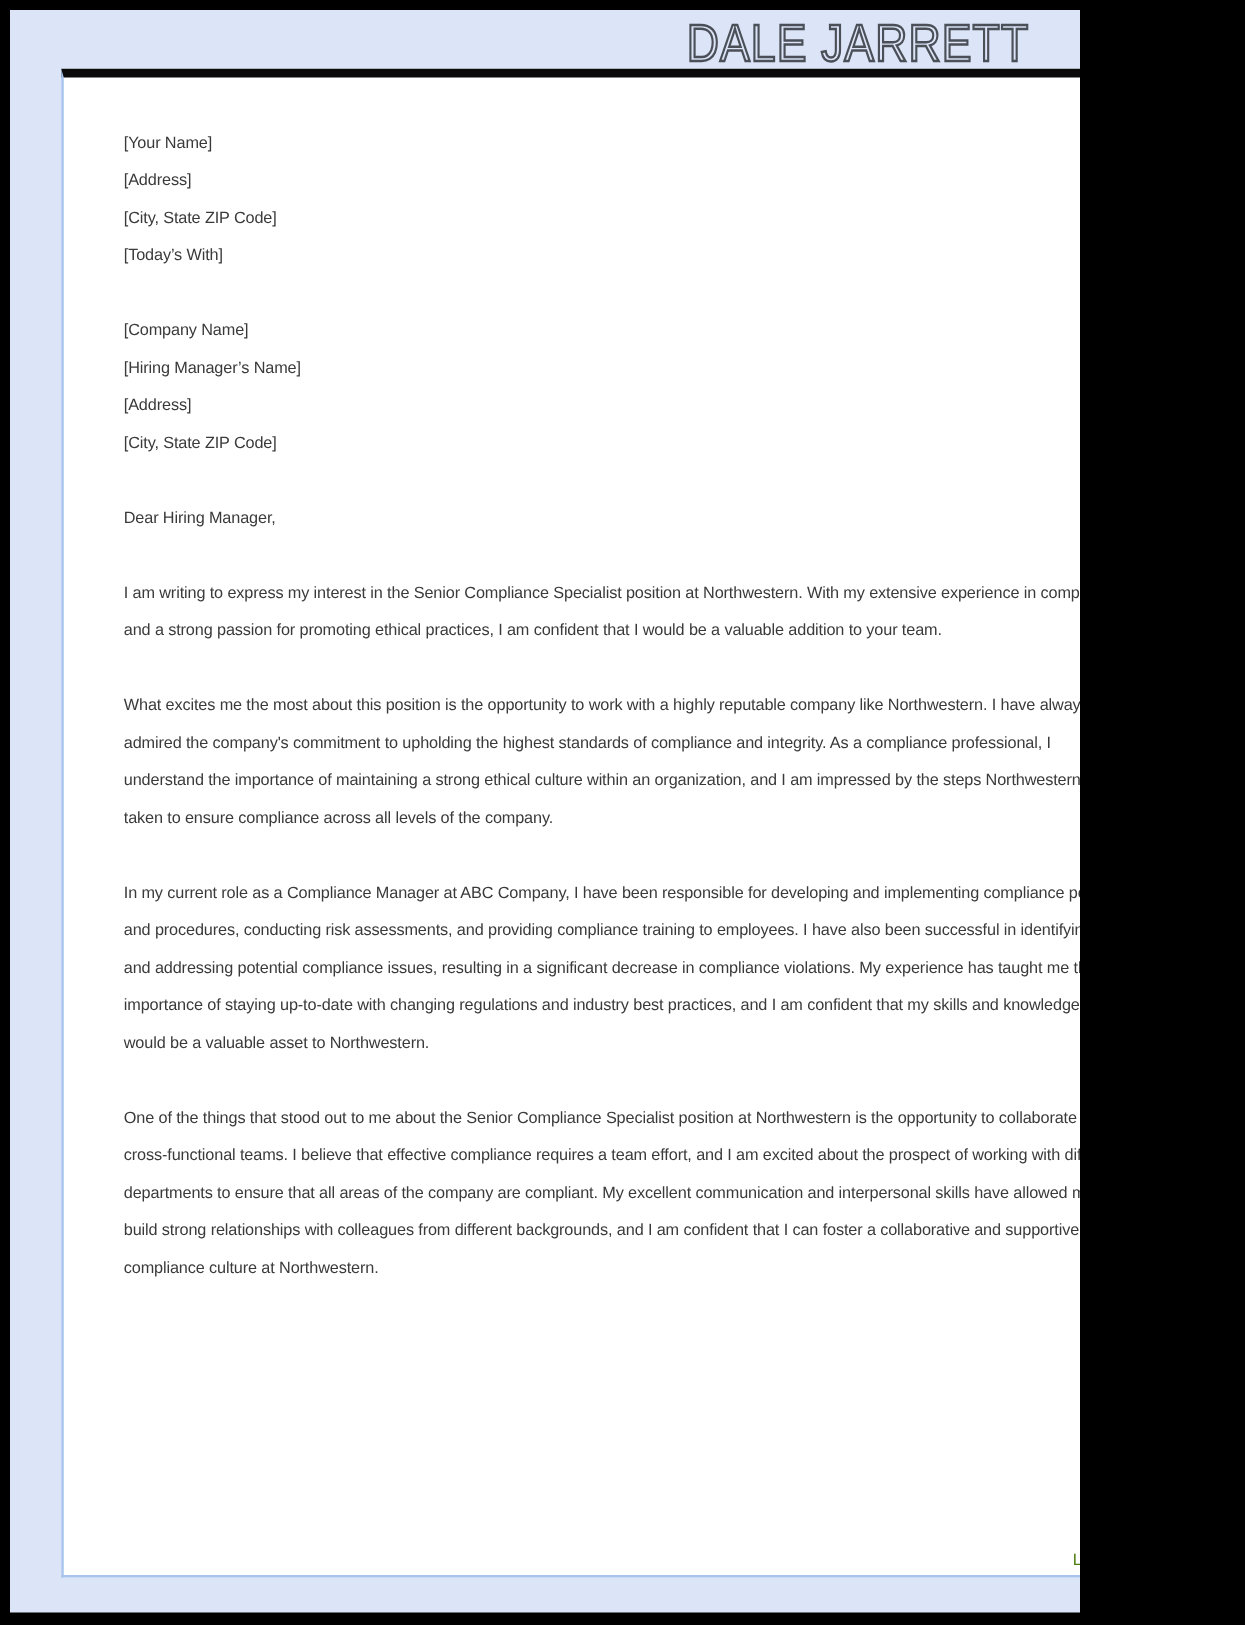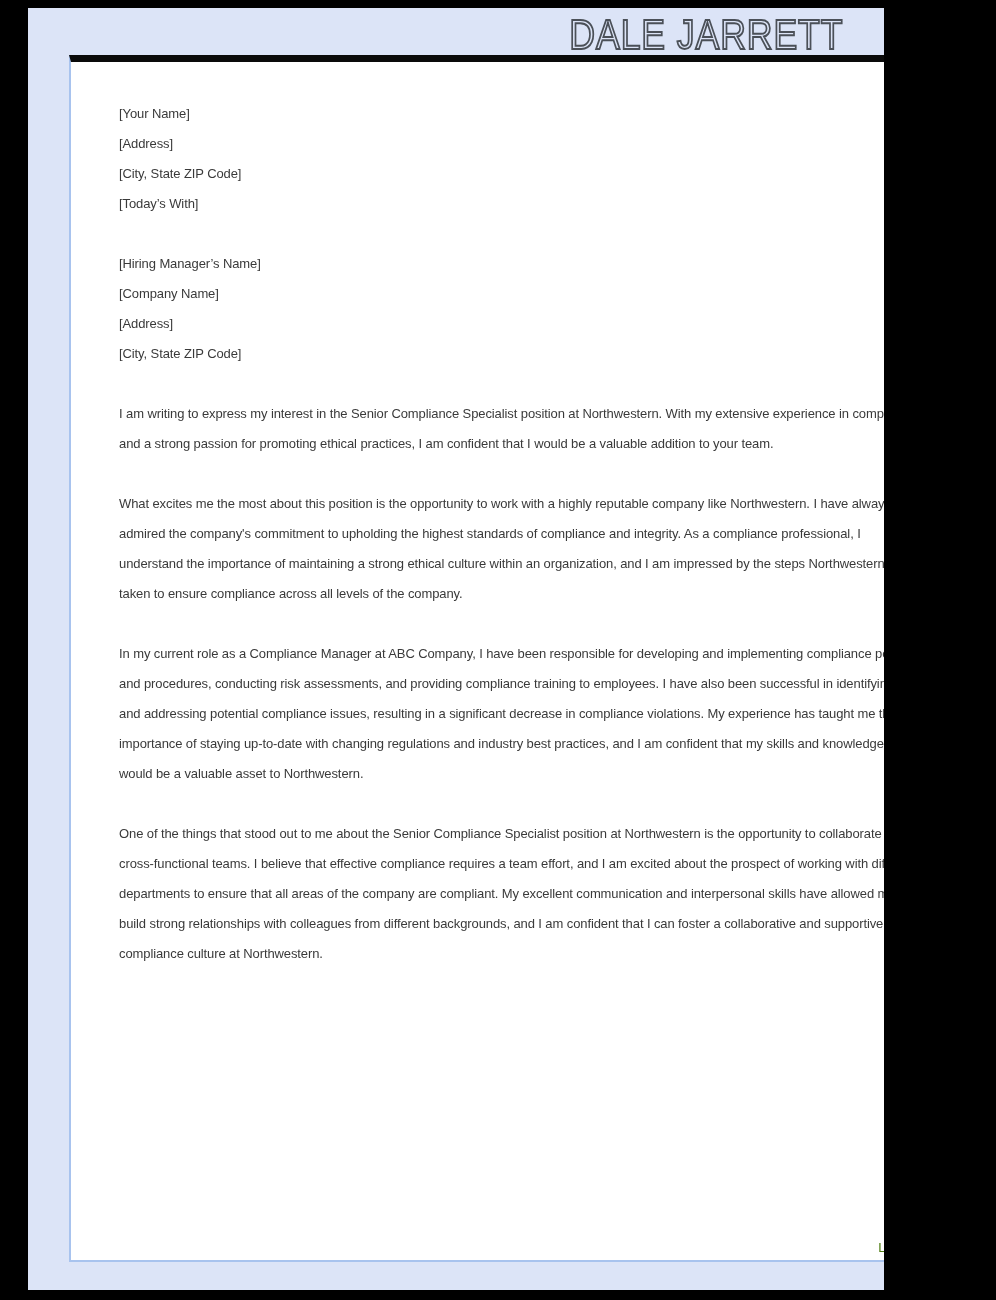--- a/index.html
+++ b/index.html
@@ -9,21 +9,20 @@
     background: #000;
   }
   .frame {
     position: relative;
     width: 872px; height: 1300px;
     box-sizing: border-box;
     border: 8px solid #000;
     border-bottom-width: 10px;
     background: #dce4f7;
     overflow: hidden;
-    margin-left: 20px;
   }
   .header-name {
     position: absolute;
     top: 4px; right: 41px;
     margin: 0;
     font-size: 42px;
     line-height: 46px;
     font-weight: 400;
     letter-spacing: 1px;
     color: transparent;
@@ -73,26 +72,27 @@
     <div class="letter">
 
       <div class="block">
         <div class="line">[Your Name]</div>
         <div class="line">[Address]</div>
         <div class="line">[City, State ZIP Code]</div>
         <div class="line">[Today’s With]</div>
       </div>
 
       <div class="block">
+        <div class="line">[Company Name]</div>
         <div class="line">[Hiring Manager’s Name]</div>
-        <div class="line">[Company Name]</div>
         <div class="line">[Address]</div>
         <div class="line">[City, State ZIP Code]</div>
       </div>
 
+      <p>Dear Hiring Manager,</p>
 
       <p>I am writing to express my interest in the Senior Compliance Specialist position at Northwestern. With my extensive experience in compliance and a strong passion for promoting ethical practices, I am confident that I would be a valuable addition to your team.</p>
       <p>What excites me the most about this position is the opportunity to work with a highly reputable company like Northwestern. I have always admired the company's commitment to upholding the highest standards of compliance and integrity. As a compliance professional, I understand the importance of maintaining a strong ethical culture within an organization, and I am impressed by the steps Northwestern has taken to ensure compliance across all levels of the company.</p>
       <p>In my current role as a Compliance Manager at ABC Company, I have been responsible for developing and implementing compliance policies and procedures, conducting risk assessments, and providing compliance training to employees. I have also been successful in identifying and addressing potential compliance issues, resulting in a significant decrease in compliance violations. My experience has taught me the importance of staying up-to-date with changing regulations and industry best practices, and I am confident that my skills and knowledge would be a valuable asset to Northwestern.</p>
       <p>One of the things that stood out to me about the Senior Compliance Specialist position at Northwestern is the opportunity to collaborate with cross-functional teams. I believe that effective compliance requires a team effort, and I am excited about the prospect of working with different departments to ensure that all areas of the company are compliant. My excellent communication and interpersonal skills have allowed me to build strong relationships with colleagues from different backgrounds, and I am confident that I can foster a collaborative and supportive compliance culture at Northwestern.</p>
 
     </div>
 
     <div class="watermark">Lazyapply.com</div>
 

